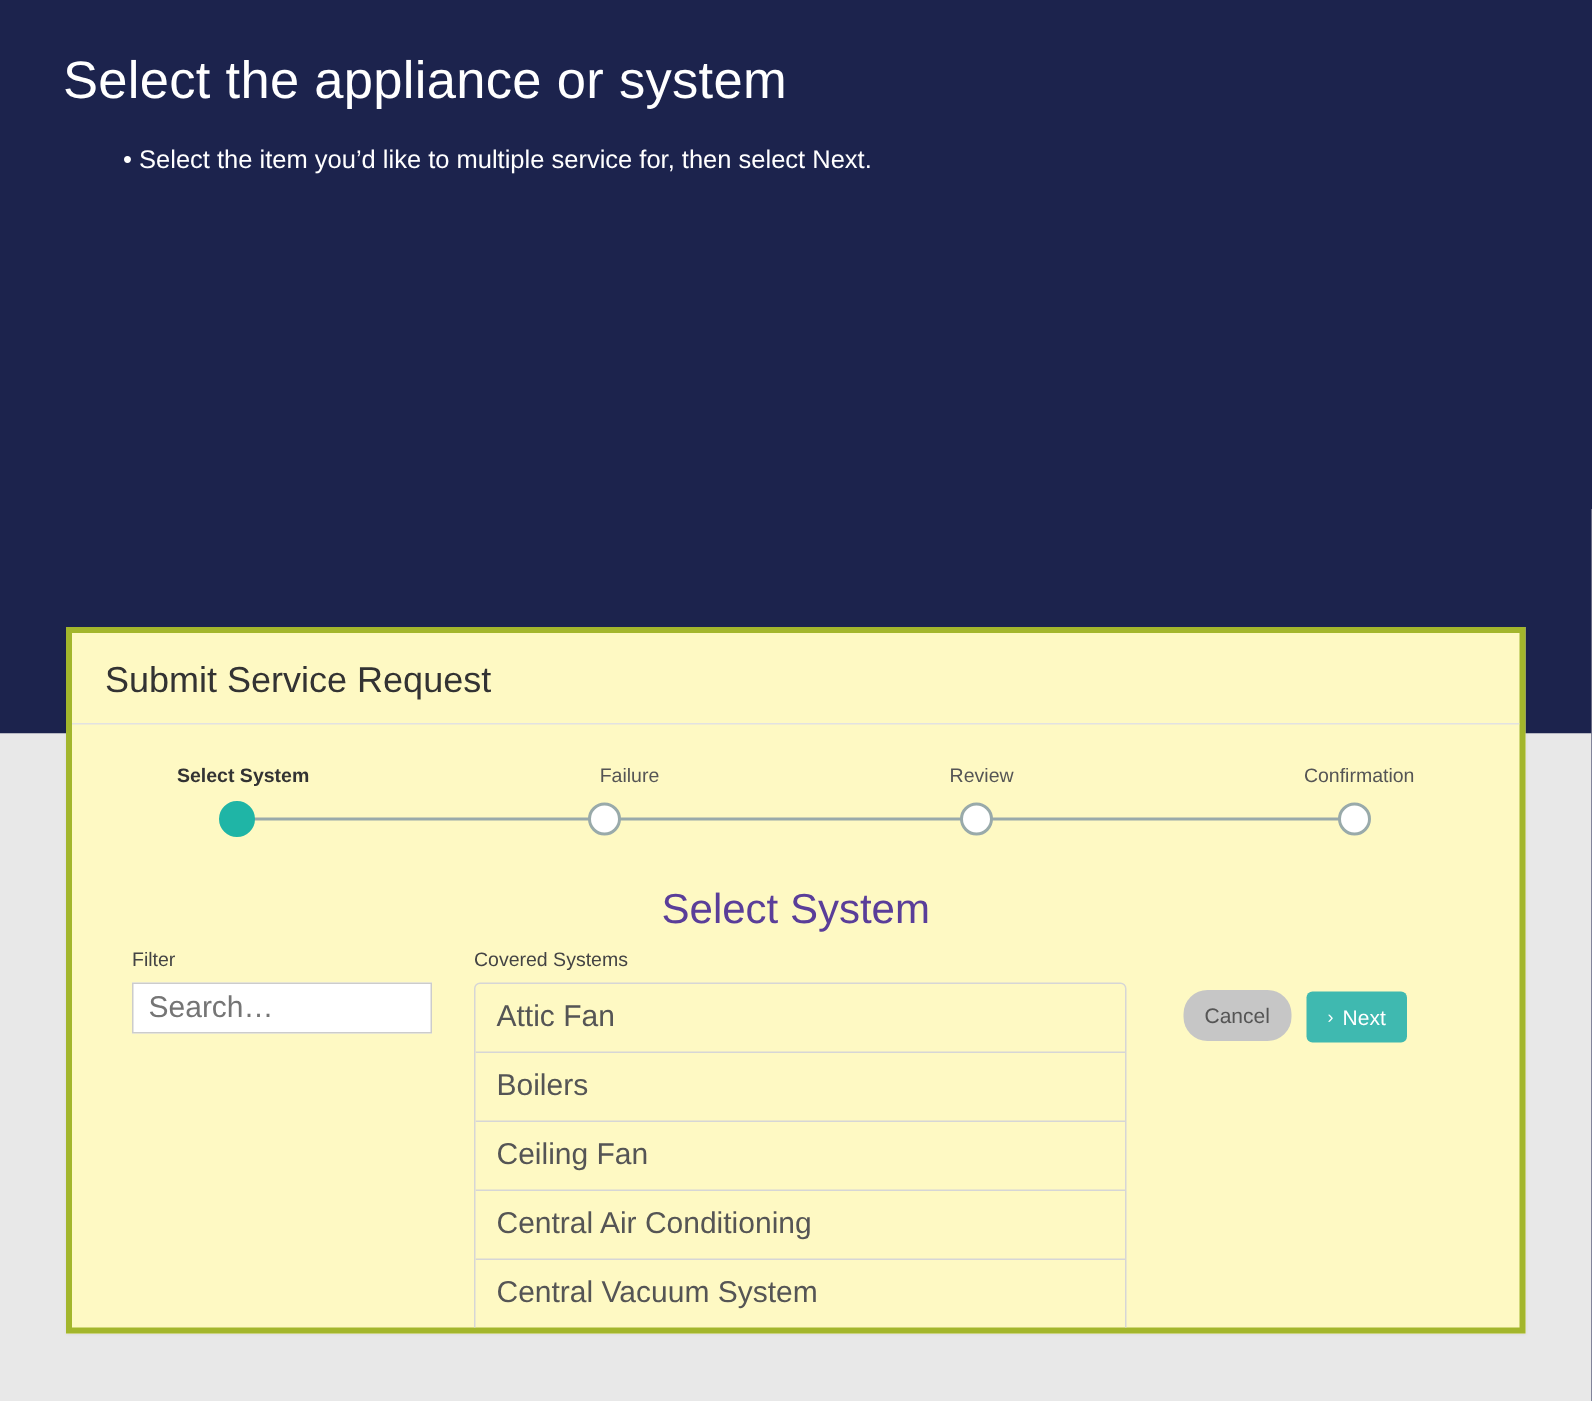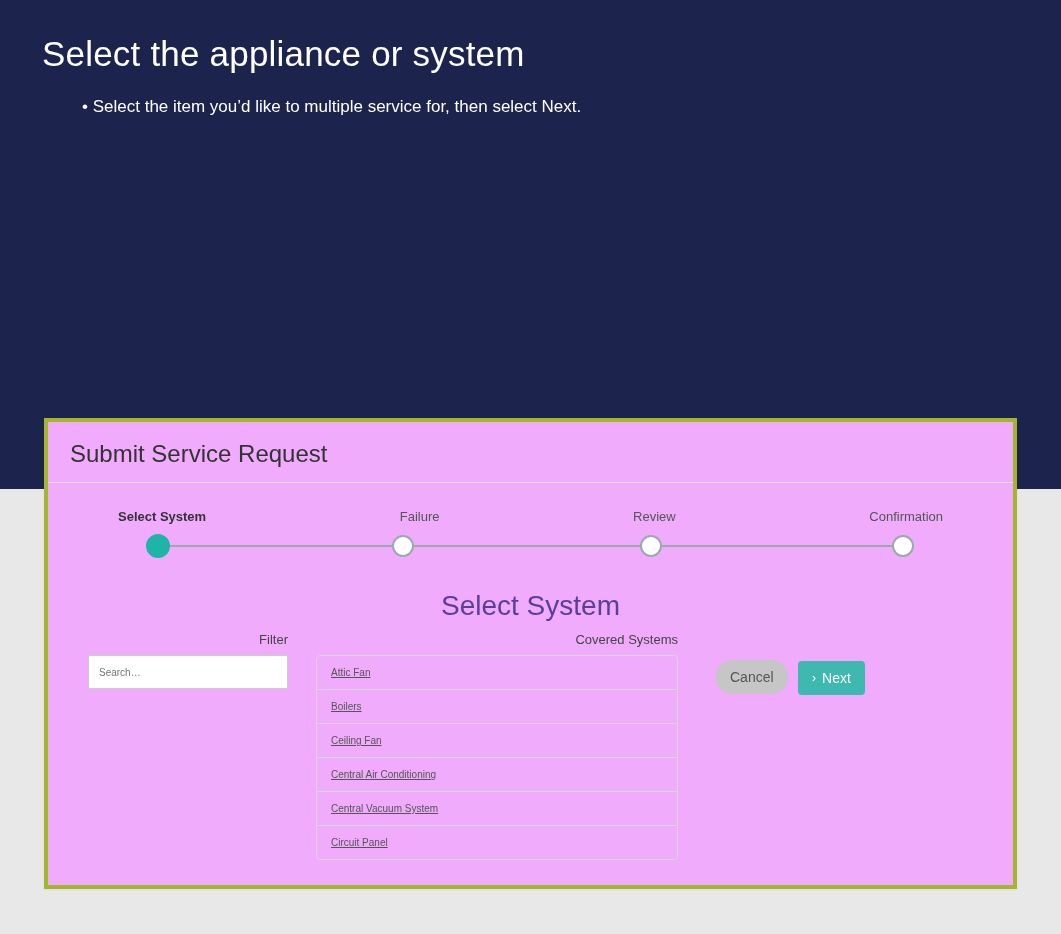--- a/index.html
+++ b/index.html
@@ -28,21 +28,21 @@
   }
   .instructions p { margin-bottom: 14px; }
   .note-label { font-weight: 700; }
   .screenshot-frame {
     position: absolute;
     left: 44px;
     top: 418px;
     width: 973px;
     height: 471px;
     border: 4px solid #a3b62c;
-    background: #f0abfc;
+    background: #fef9c3;
     overflow: hidden;
     box-shadow: 0 1px 2px rgba(0,0,0,0.05);
   }
   .panel-title {
     font-size: 24px;
     font-weight: 400;
     color: #333;
     padding: 18px 22px 14px 22px;
     border-bottom: 1px solid #e2e2e2;
   }
@@ -99,49 +99,47 @@
     margin-top: 32px;
     margin-bottom: 10px;
   }
   .body-row {
     display: flex;
     gap: 28px;
     padding: 0 40px 0 40px;
     align-items: flex-start;
   }
   .col-filter { width: 200px; }
-  .col-list  { width: 362px; }
+  .col-list  { width: 435px; }
   .col-actions { flex: 1; padding-top: 28px; padding-left: 10px;}
   .col-label {
     font-size: 13px;
     color: #444;
     margin-bottom: 8px;
-    text-align: right;
   }
   .search-input {
     width: 100%;
     height: 34px;
     border: 1px solid #ccc;
     border-radius: 0;
     padding: 0 10px;
-    font-size: 10px;
+    font-size: 20px;
     color: #888;
   }
   .sys-list {
     border: 1px solid #d6d6d6;
     border-radius: 4px;
     overflow: hidden;
   }
   .sys-item {
     padding: 11px 14px;
-    font-size: 10px;
+    font-size: 20px;
     color: #555;
     border-bottom: 1px solid #d6d6d6;
     cursor: pointer;
-    text-decoration: underline;
   }
   .sys-item:last-child { border-bottom: none; }
   .btn {
     display: inline-flex;
     align-items: center;
     justify-content: center;
     height: 34px;
     border-radius: 4px;
     font-size: 14px;
     padding: 0 14px;

